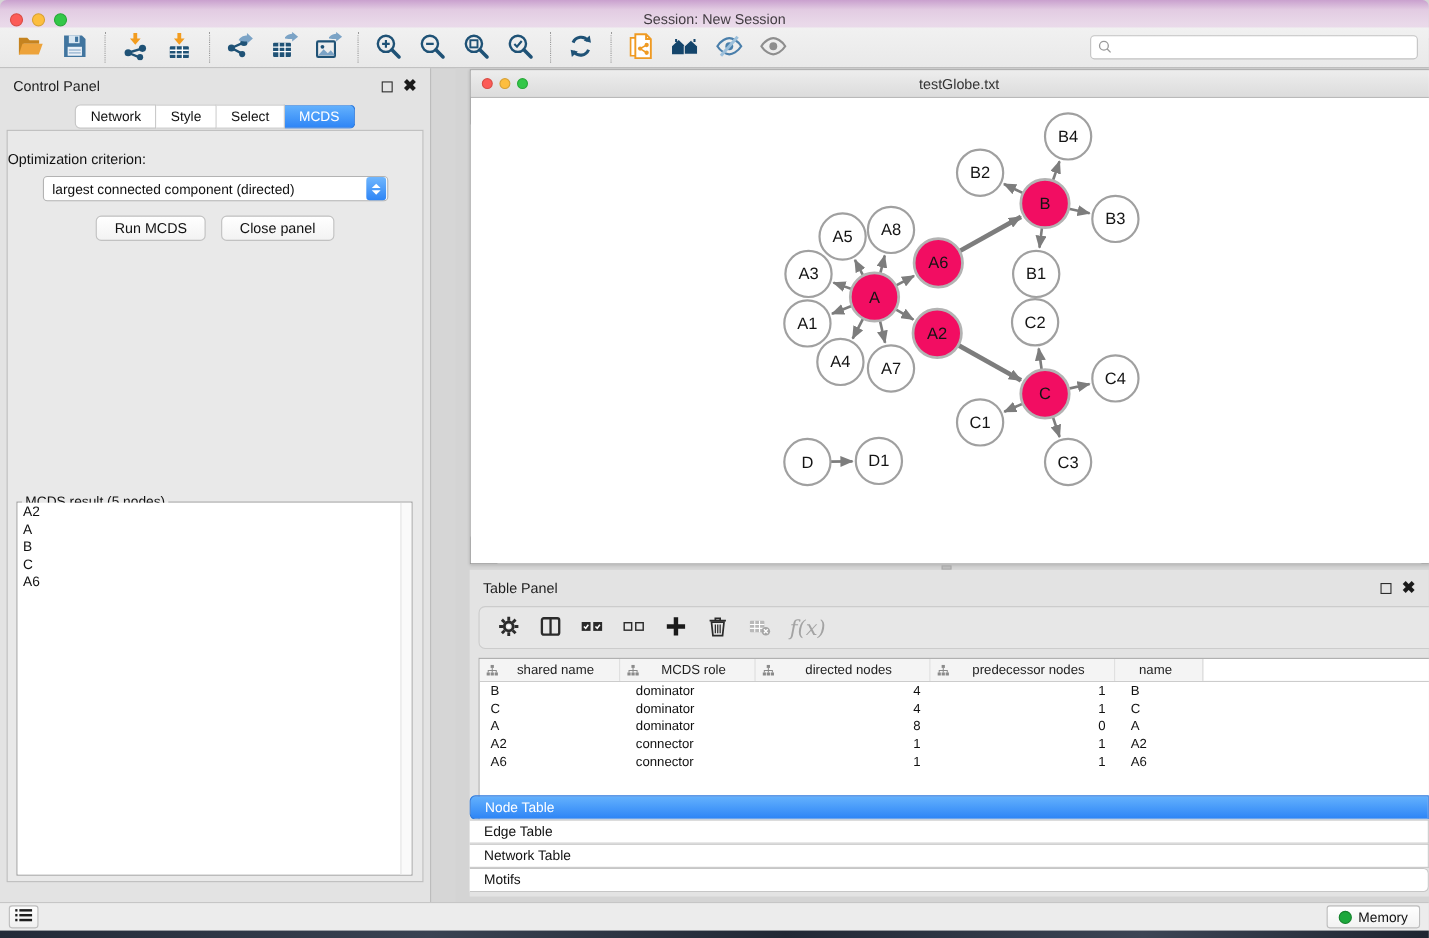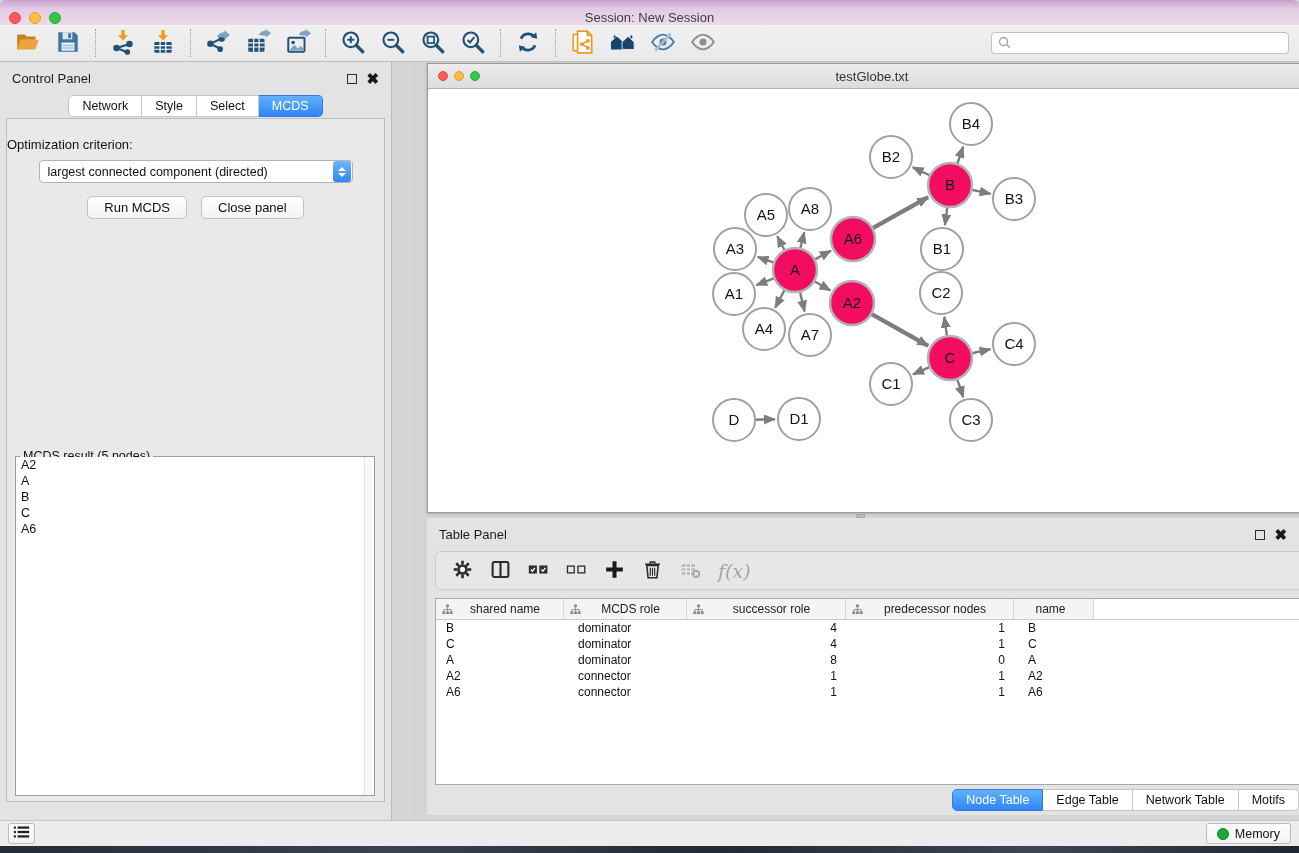--- a/index.html
+++ b/index.html
@@ -104,21 +104,21 @@
     background:#fff; border:1px solid #a8a8a8; overflow:hidden; }
   .thead { display:flex; height:21px; border-bottom:1px solid #cccccc; }
   .th { background:#f4f4f4; border-right:1px solid #d8d8d8; display:flex; align-items:center;
     font-size:12px; color:#222; position:relative; }
   .th .hlabel { flex:1; text-align:center; padding-right:6px; }
   .th svg { margin-left:6px; flex:0 0 auto; }
   .trow { display:flex; height:16px; align-items:center; }
   .td { font-size:12px; color:#111; padding-left:10px; white-space:nowrap; }
   .td.num { text-align:right; padding-right:13px; padding-left:0; }
 
-  .tp-tabs { position:absolute; left:0; right:0; bottom:4px; display:flex; justify-content:flex-end; }
+  .tp-tabs { position:absolute; left:0; right:0; bottom:4px; display:flex; justify-content:flex-start;flex-direction:column; }
 
   
   .statusbar { position:absolute; left:0; top:820px; width:1299px; height:26px;
     background:#ececec; border-top:1px solid #c6c6c6; display:flex; align-items:center; padding:0 8px; }
   .list-btn { width:27px; height:21px; background:linear-gradient(#fdfdfd,#f0f0f0);
     border:1px solid #bdbdbd; border-radius:3px; display:flex; align-items:center; justify-content:center; cursor:pointer; }
   .memory-btn { margin-left:auto; height:21px; background:linear-gradient(#ffffff,#f2f2f2);
     border:1px solid #bdbdbd; border-radius:3px; display:flex; align-items:center; gap:6px;
     padding:0 10px; font-size:12.5px; color:#111; cursor:pointer; }
   .mem-dot { width:12px; height:12px; border-radius:50%; background:#1ca83c; border:1px solid #15822d; }
@@ -554,21 +554,21 @@
               <span class="hlabel">MCDS role</span>
             </div>
             <div class="th" style="width: 159px;">
               <svg viewBox="0 0 12 12" width="11" height="11">
                 <rect x="4.4" y="0.5" width="3.2" height="3" fill="#8a8a8a"></rect>
                 <rect x="0.4" y="8" width="3.2" height="3" fill="#8a8a8a"></rect>
                 <rect x="4.4" y="8" width="3.2" height="3" fill="#8a8a8a"></rect>
                 <rect x="8.4" y="8" width="3.2" height="3" fill="#8a8a8a"></rect>
                 <path d="M6 3.5V6M2 8V6h8v2M6 6v2" stroke="#8a8a8a" fill="none"></path>
               </svg>
-              <span class="hlabel">successor role</span>
+              <span class="hlabel">directed nodes</span>
             </div>
             <div class="th" style="width: 168px;">
               <svg viewBox="0 0 12 12" width="11" height="11">
                 <rect x="4.4" y="0.5" width="3.2" height="3" fill="#8a8a8a"></rect>
                 <rect x="0.4" y="8" width="3.2" height="3" fill="#8a8a8a"></rect>
                 <rect x="4.4" y="8" width="3.2" height="3" fill="#8a8a8a"></rect>
                 <rect x="8.4" y="8" width="3.2" height="3" fill="#8a8a8a"></rect>
                 <path d="M6 3.5V6M2 8V6h8v2M6 6v2" stroke="#8a8a8a" fill="none"></path>
               </svg>
               <span class="hlabel">predecessor nodes</span>

